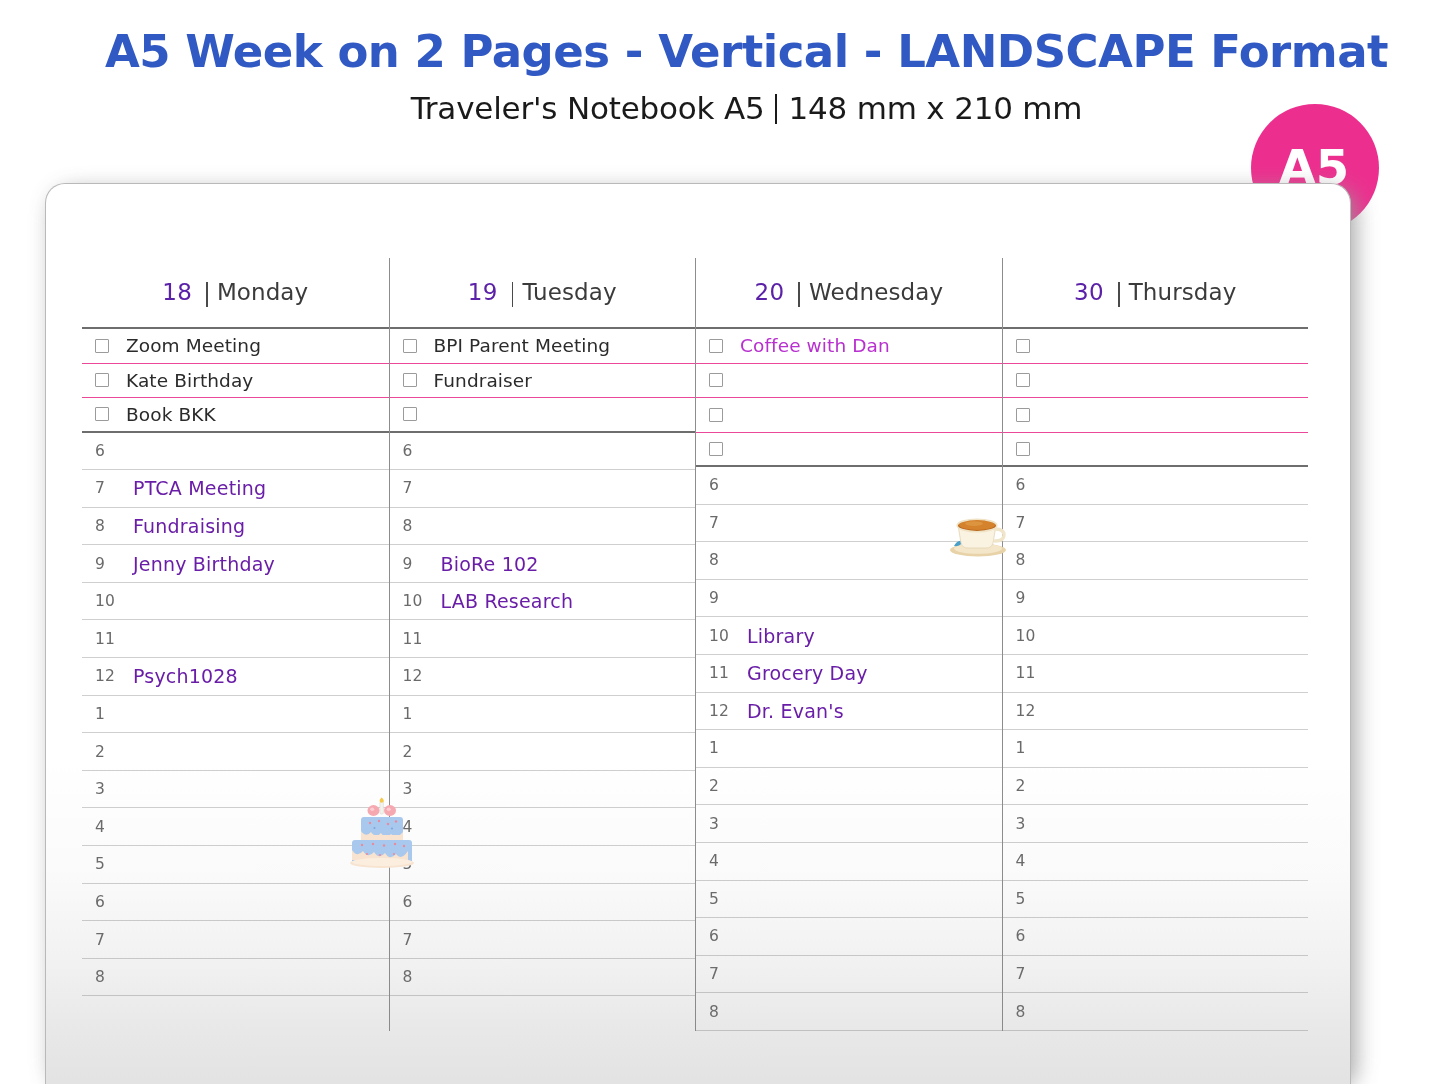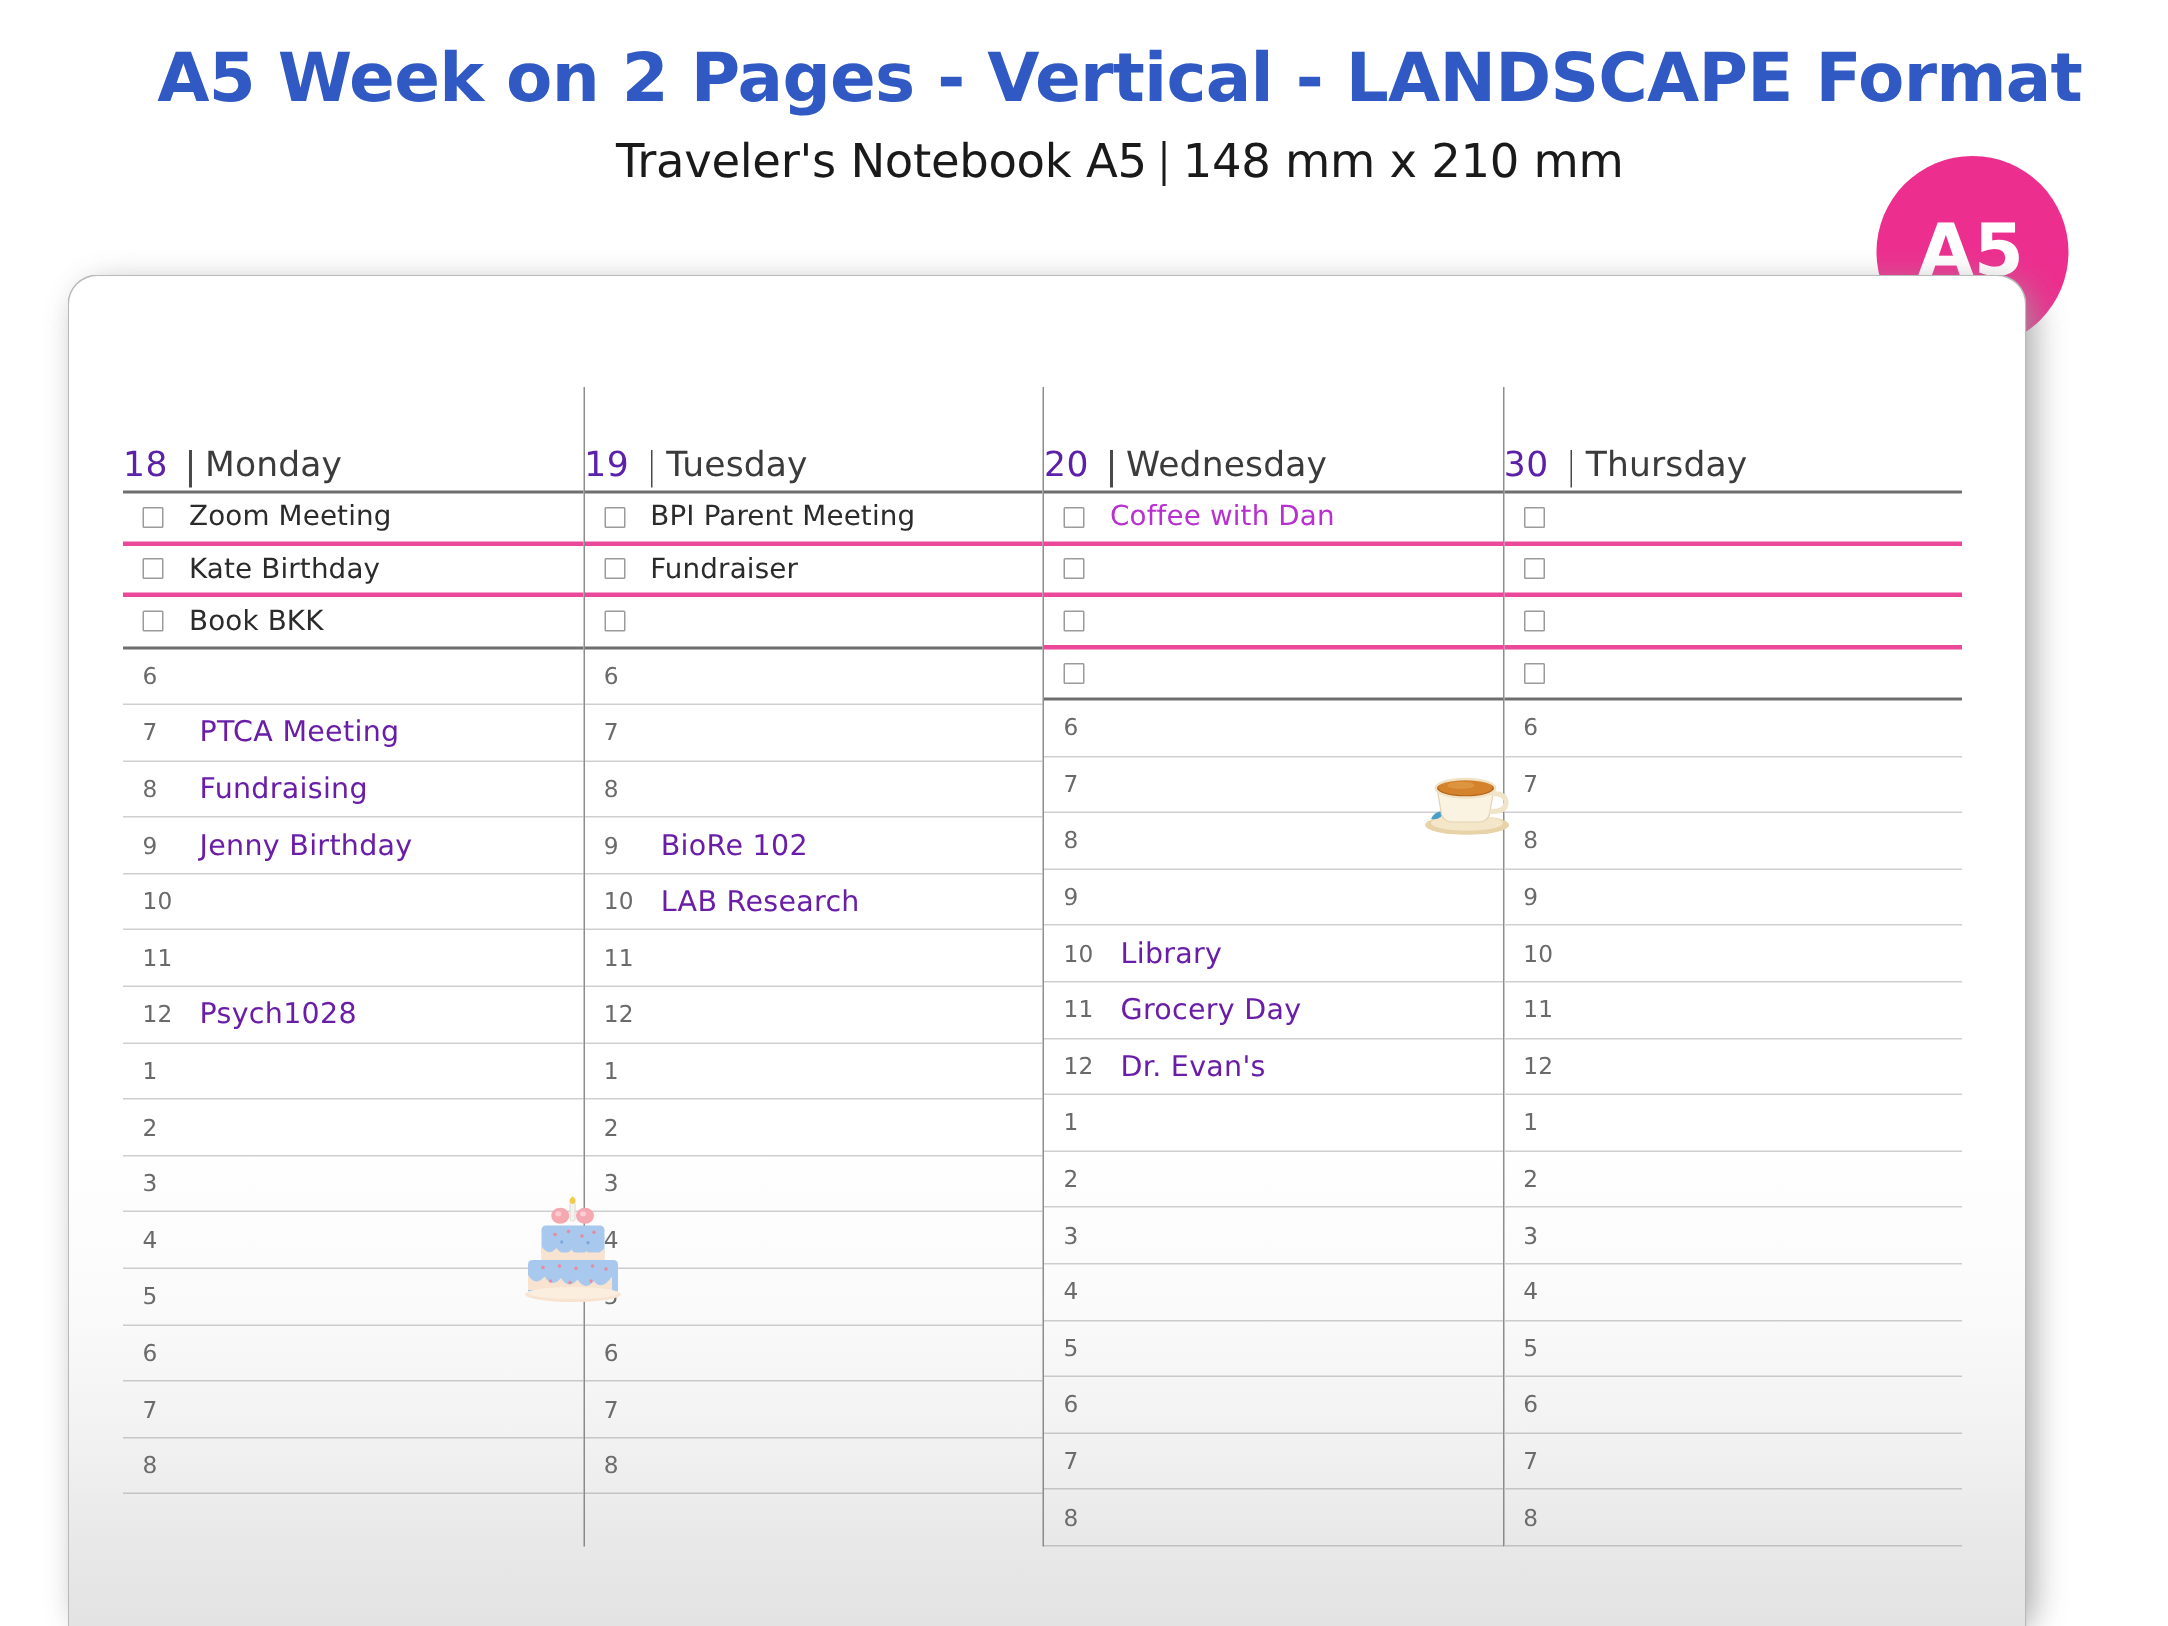--- a/index.html
+++ b/index.html
@@ -130,21 +130,22 @@
     width: 306.5px;
     position: relative;
   }
   .col + .col { border-left: 1px solid #8d8d8d; }
 
   
   .day-head {
     height: 69px;
     display: flex;
     align-items: flex-end;
-    padding-bottom: 4px;
+    justify-content: center;
+    padding-bottom: 22px;
   }
   .day-num {
     font-size: 23px;
     color: #5b21a8;
     font-weight: 400;
     letter-spacing: 0.4px;
   }
   .day-sep {
     display: inline-block;
     width: 1.6px;
@@ -160,21 +161,21 @@
     font-weight: 400;
     letter-spacing: 0.1px;
   }
 
   
   .tasks { border-top: 2px solid #6e6e6e; }
   .task-row {
     height: 34.5px;
     display: flex;
     align-items: center;
-    border-bottom: 3px solid #ec4899;
+    border-bottom: 1px solid #ec4899;
     padding-left: 13px;
   }
   .tasks .task-row:last-child { border-bottom: 2px solid #6e6e6e; }
 
   .cbox {
     width: 14px; height: 14px;
     border: 1.4px solid #9b9b9b;
     background: #fff;
     flex: 0 0 auto;
     border-radius: 1px;

